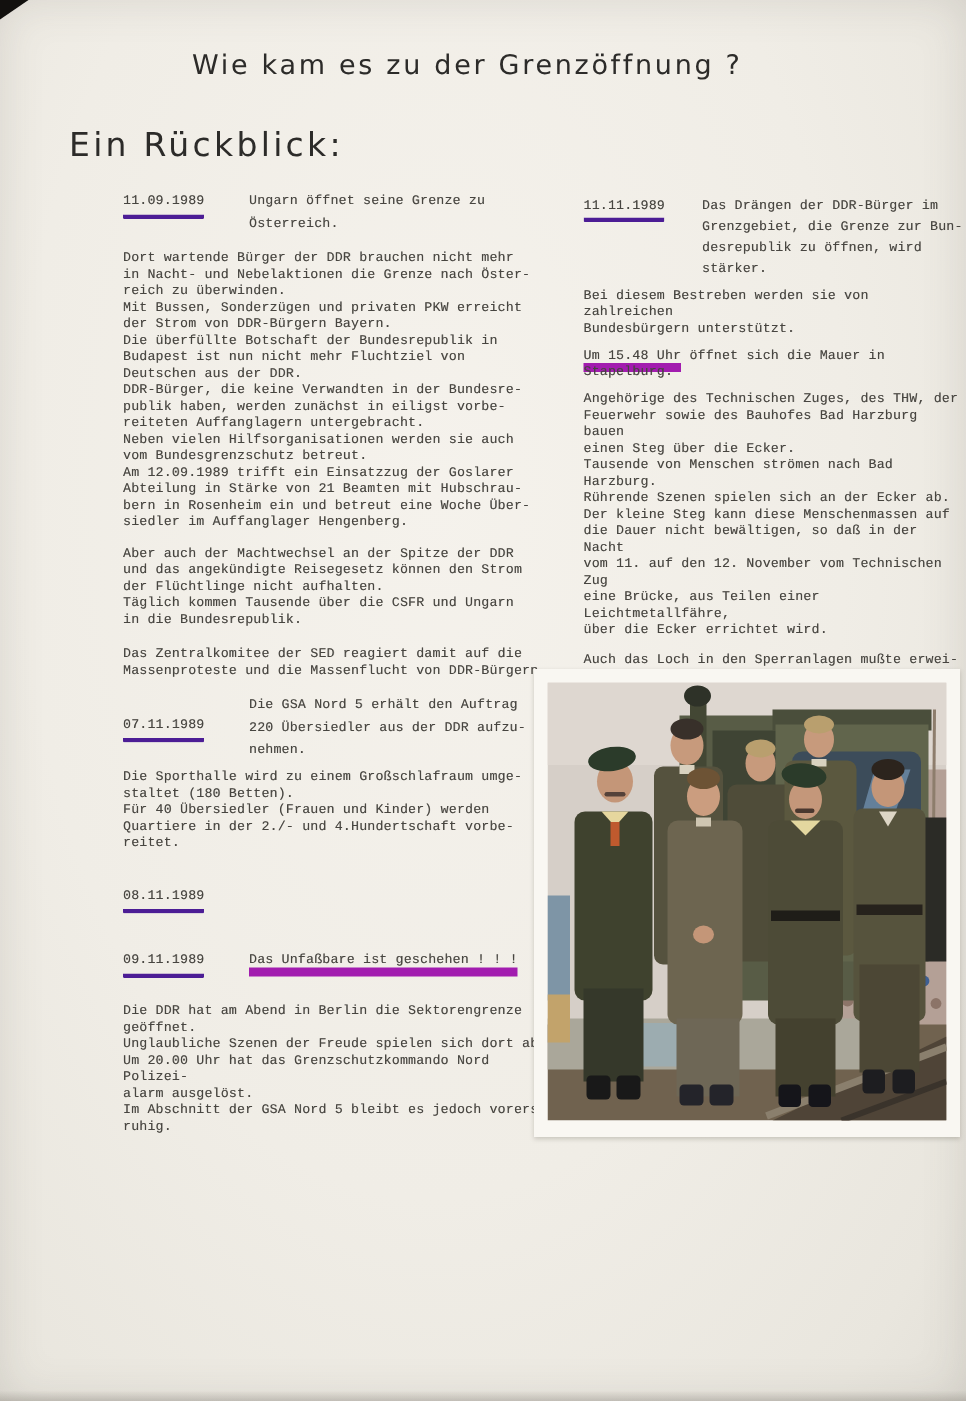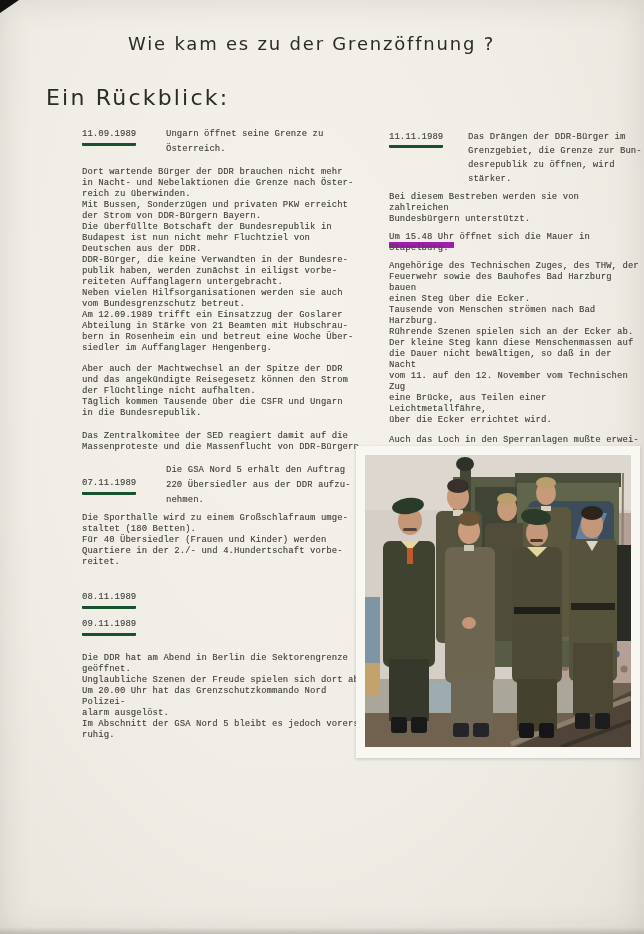--- a/index.html
+++ b/index.html
@@ -24,21 +24,21 @@
     font-size:22px;letter-spacing:2.2px;color:#2c2b29;white-space:nowrap;}
 
   .col{position:absolute;font-size:8.8px;line-height:11px;letter-spacing:.15px;
     text-shadow:.2px .3px .3px rgba(70,68,62,.45);}
   .col-left{left:82px;top:127px;width:292px;}
   .col-right{left:389px;top:130px;width:255px;}
 
   .entry{display:flex;align-items:flex-start;}
   .date-cell{flex:0 0 84px;line-height:15px;}
   .col-right .date-cell{flex:0 0 79px;line-height:14px;}
-  .date{display:inline-block;border-bottom:3px solid #14532d;padding-bottom:1px;border-radius:1px;}
+  .date{display:inline-block;border-bottom:3px solid #4c1d95;padding-bottom:1px;border-radius:1px;}
   .head{white-space:pre-line;line-height:15px;flex:1 1 auto;}
   .col-right .head{line-height:14px;}
   .para{white-space:pre-line;}
   .uline{border-bottom:6px solid #a21caf;padding-bottom:0;}
 
   .photo-print{position:absolute;left:356px;top:446px;width:284px;height:312px;
     background:#f9f7f2;box-shadow:0 1px 3px rgba(80,75,65,.25);}
   .photo-print svg{position:absolute;left:9px;top:9px;display:block;}
 </style>
 </head>
@@ -88,26 +88,27 @@
     <div class="head">Die GSA Nord 5 erhält den Auftrag
 220 Übersiedler aus der DDR aufzu-
 nehmen.</div>
   </div>
   <div class="para" style="margin-bottom:22px;">Die Sporthalle wird zu einem Großschlafraum umge-
 staltet (180 Betten).
 Für 40 Übersiedler (Frauen und Kinder) werden
 Quartiere in der 2./- und 4.Hundertschaft vorbe-
 reitet.</div>
 
-  <div class="entry" style="margin-bottom:8px;">
+  <div class="entry" style="margin-bottom:24px;">
     <div class="date-cell"><span class="date">08.11.1989</span></div>
   </div>
 
   <div class="entry" style="margin-bottom:17px;">
     <div class="date-cell"><span class="date">09.11.1989</span></div>
+    <div class="head"><span class="uline">Das Unfaßbare ist geschehen ! ! !</span></div>
   </div>
   <div class="para">Die DDR hat am Abend in Berlin die Sektorengrenze
 geöffnet.
 Unglaubliche Szenen der Freude spielen sich dort ab.
 Um 20.00 Uhr hat das Grenzschutzkommando Nord Polizei-
 alarm ausgelöst.
 Im Abschnitt der GSA Nord 5 bleibt es jedoch vorerst
 ruhig.</div>
 </div>
 

